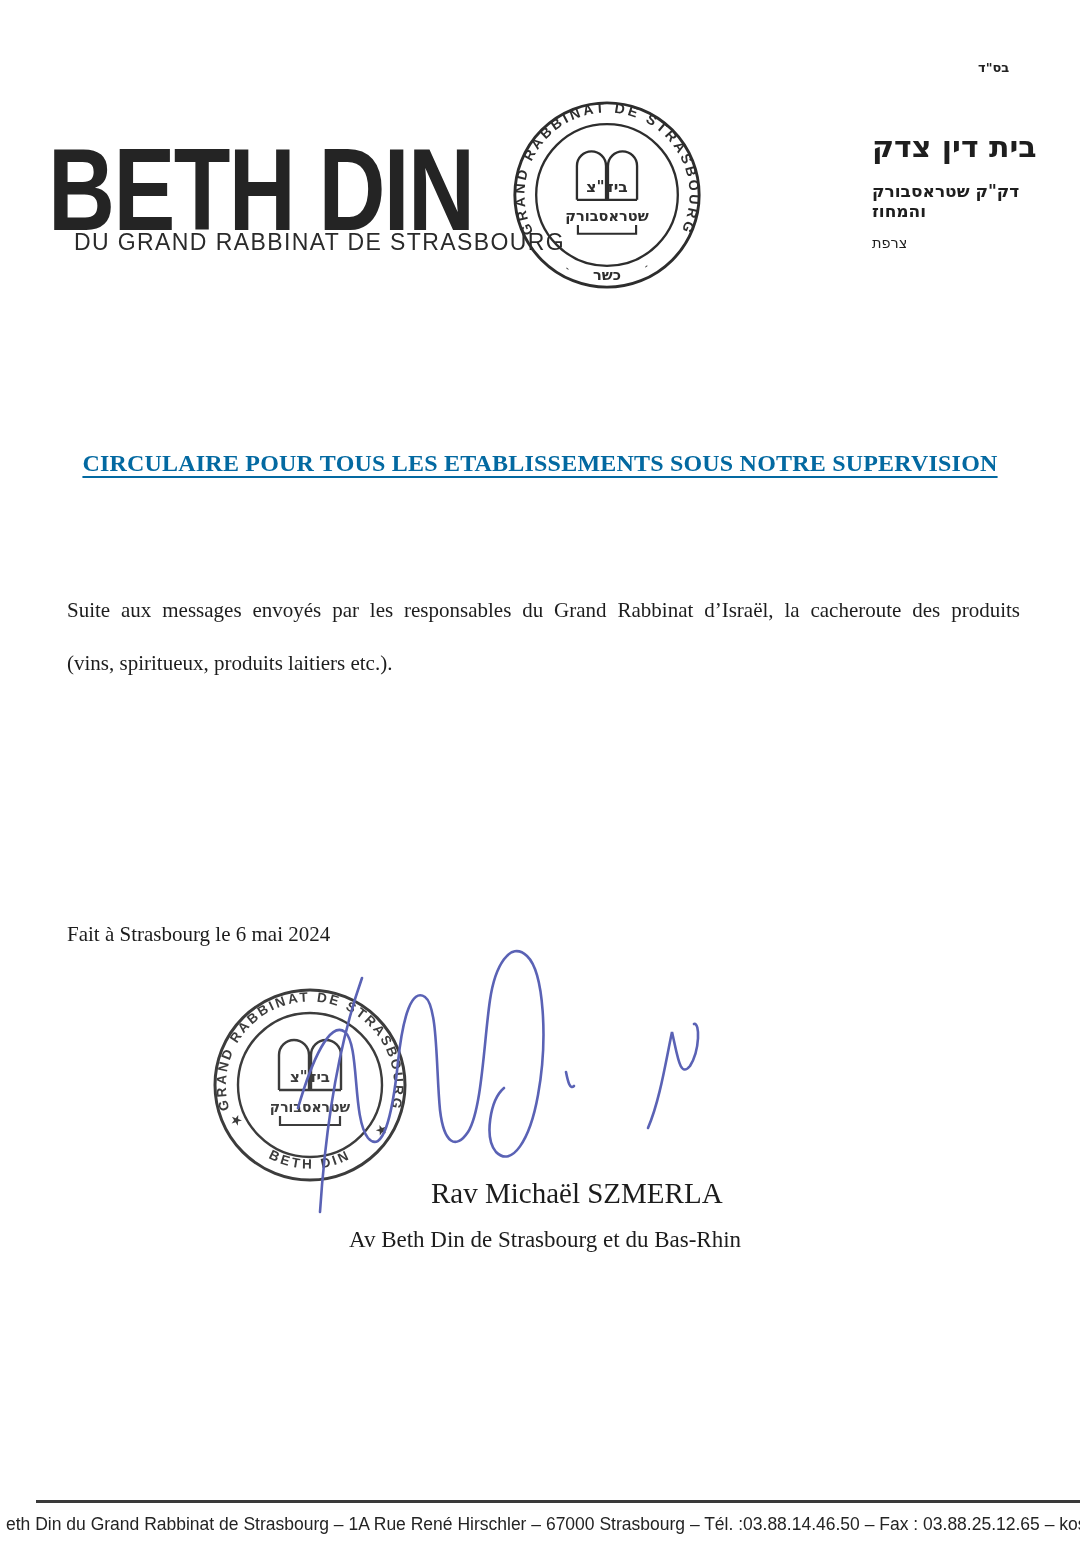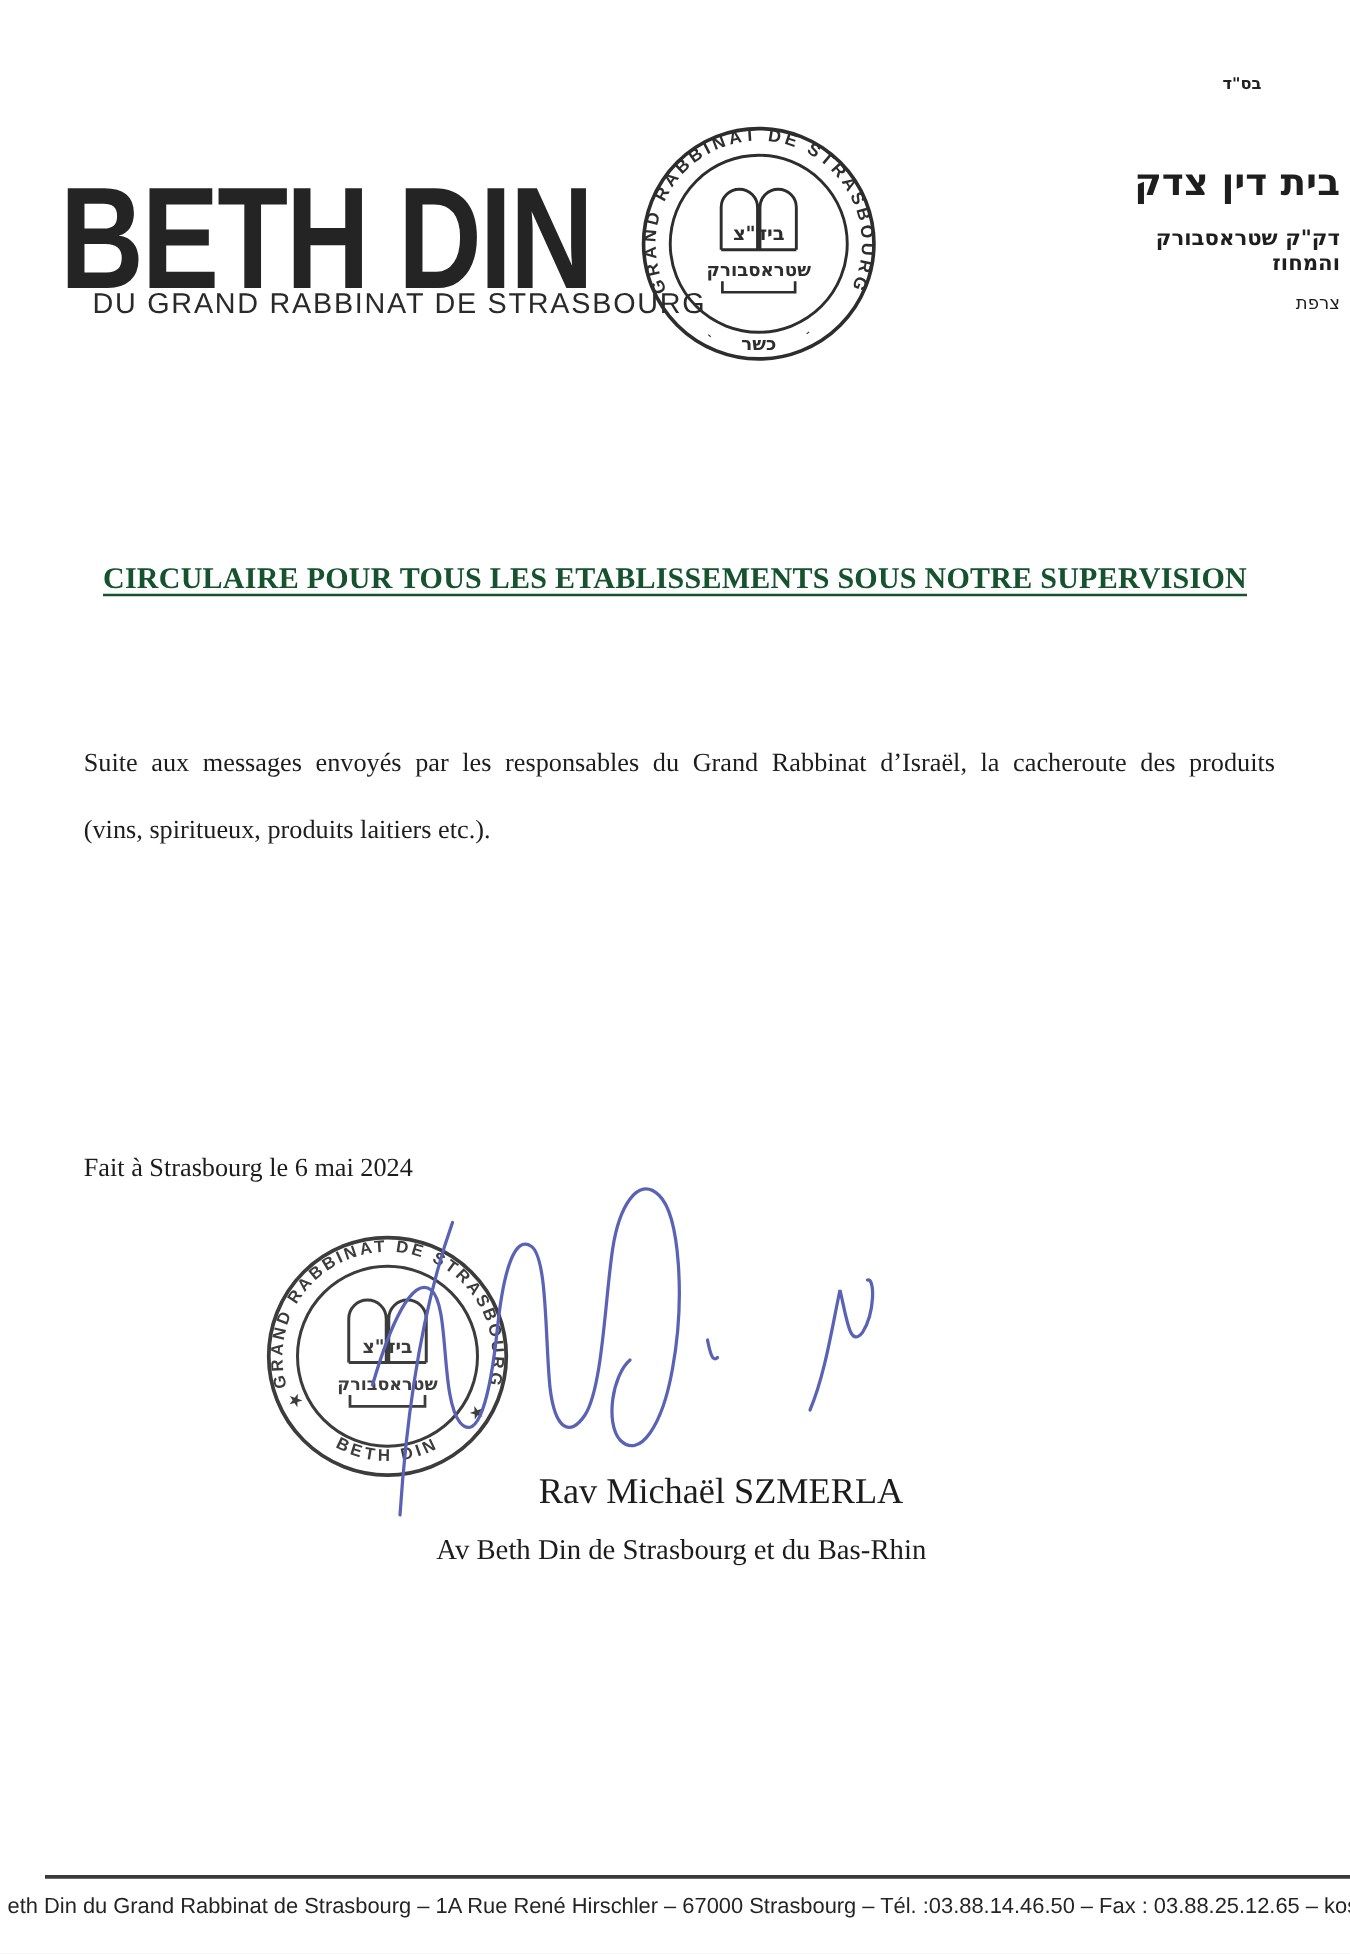--- a/index.html
+++ b/index.html
@@ -14,30 +14,30 @@
   .bsd{font-family:"DejaVu Sans",sans-serif;font-weight:bold;font-size:13px;color:#222;}
   .logo-title{
     font-family:"Liberation Sans",sans-serif;font-weight:700;font-size:116px;
     line-height:1;letter-spacing:-2px;color:#242424;
     transform:scaleX(0.80);transform-origin:left top;white-space:nowrap;
   }
   .logo-sub{
     font-family:"Liberation Sans",sans-serif;font-weight:400;font-size:23px;
     letter-spacing:1.4px;color:#2a2a2a;white-space:nowrap;
   }
-  .heb-block{width:200px;text-align:right;direction:rtl;color:#1e1e1e;
+  .heb-block{width:200px;text-align:left;direction:rtl;color:#1e1e1e;
     font-family:"DejaVu Sans",sans-serif;}
   .heb-1{font-size:30px;font-weight:bold;line-height:1.15;}
   .heb-2{font-size:17px;font-weight:bold;margin-top:16px;}
   .heb-3{font-size:14.5px;font-weight:normal;margin-top:14px;}
 
   
   .doc-title{
     width:100%;text-align:center;font-weight:bold;font-size:24px;
-    letter-spacing:0.2px;color:#14532d;
+    letter-spacing:0.2px;color:#0369a1;
   }
   .doc-title span{text-decoration:underline;text-decoration-thickness:2.2px;text-underline-offset:5px;}
   .para{width:953px;font-size:21px;color:#1d1d1d;}
   .jline{text-align:justify;height:53px;overflow:hidden;line-height:53px;}
   .jline::after{content:"";display:inline-block;width:100%;height:0;}
   .nline{line-height:53px;}
   .single{font-size:21px;line-height:1.3;}
   .sig-name{font-size:29px;}
   .sig-role{font-size:23px;}
 

